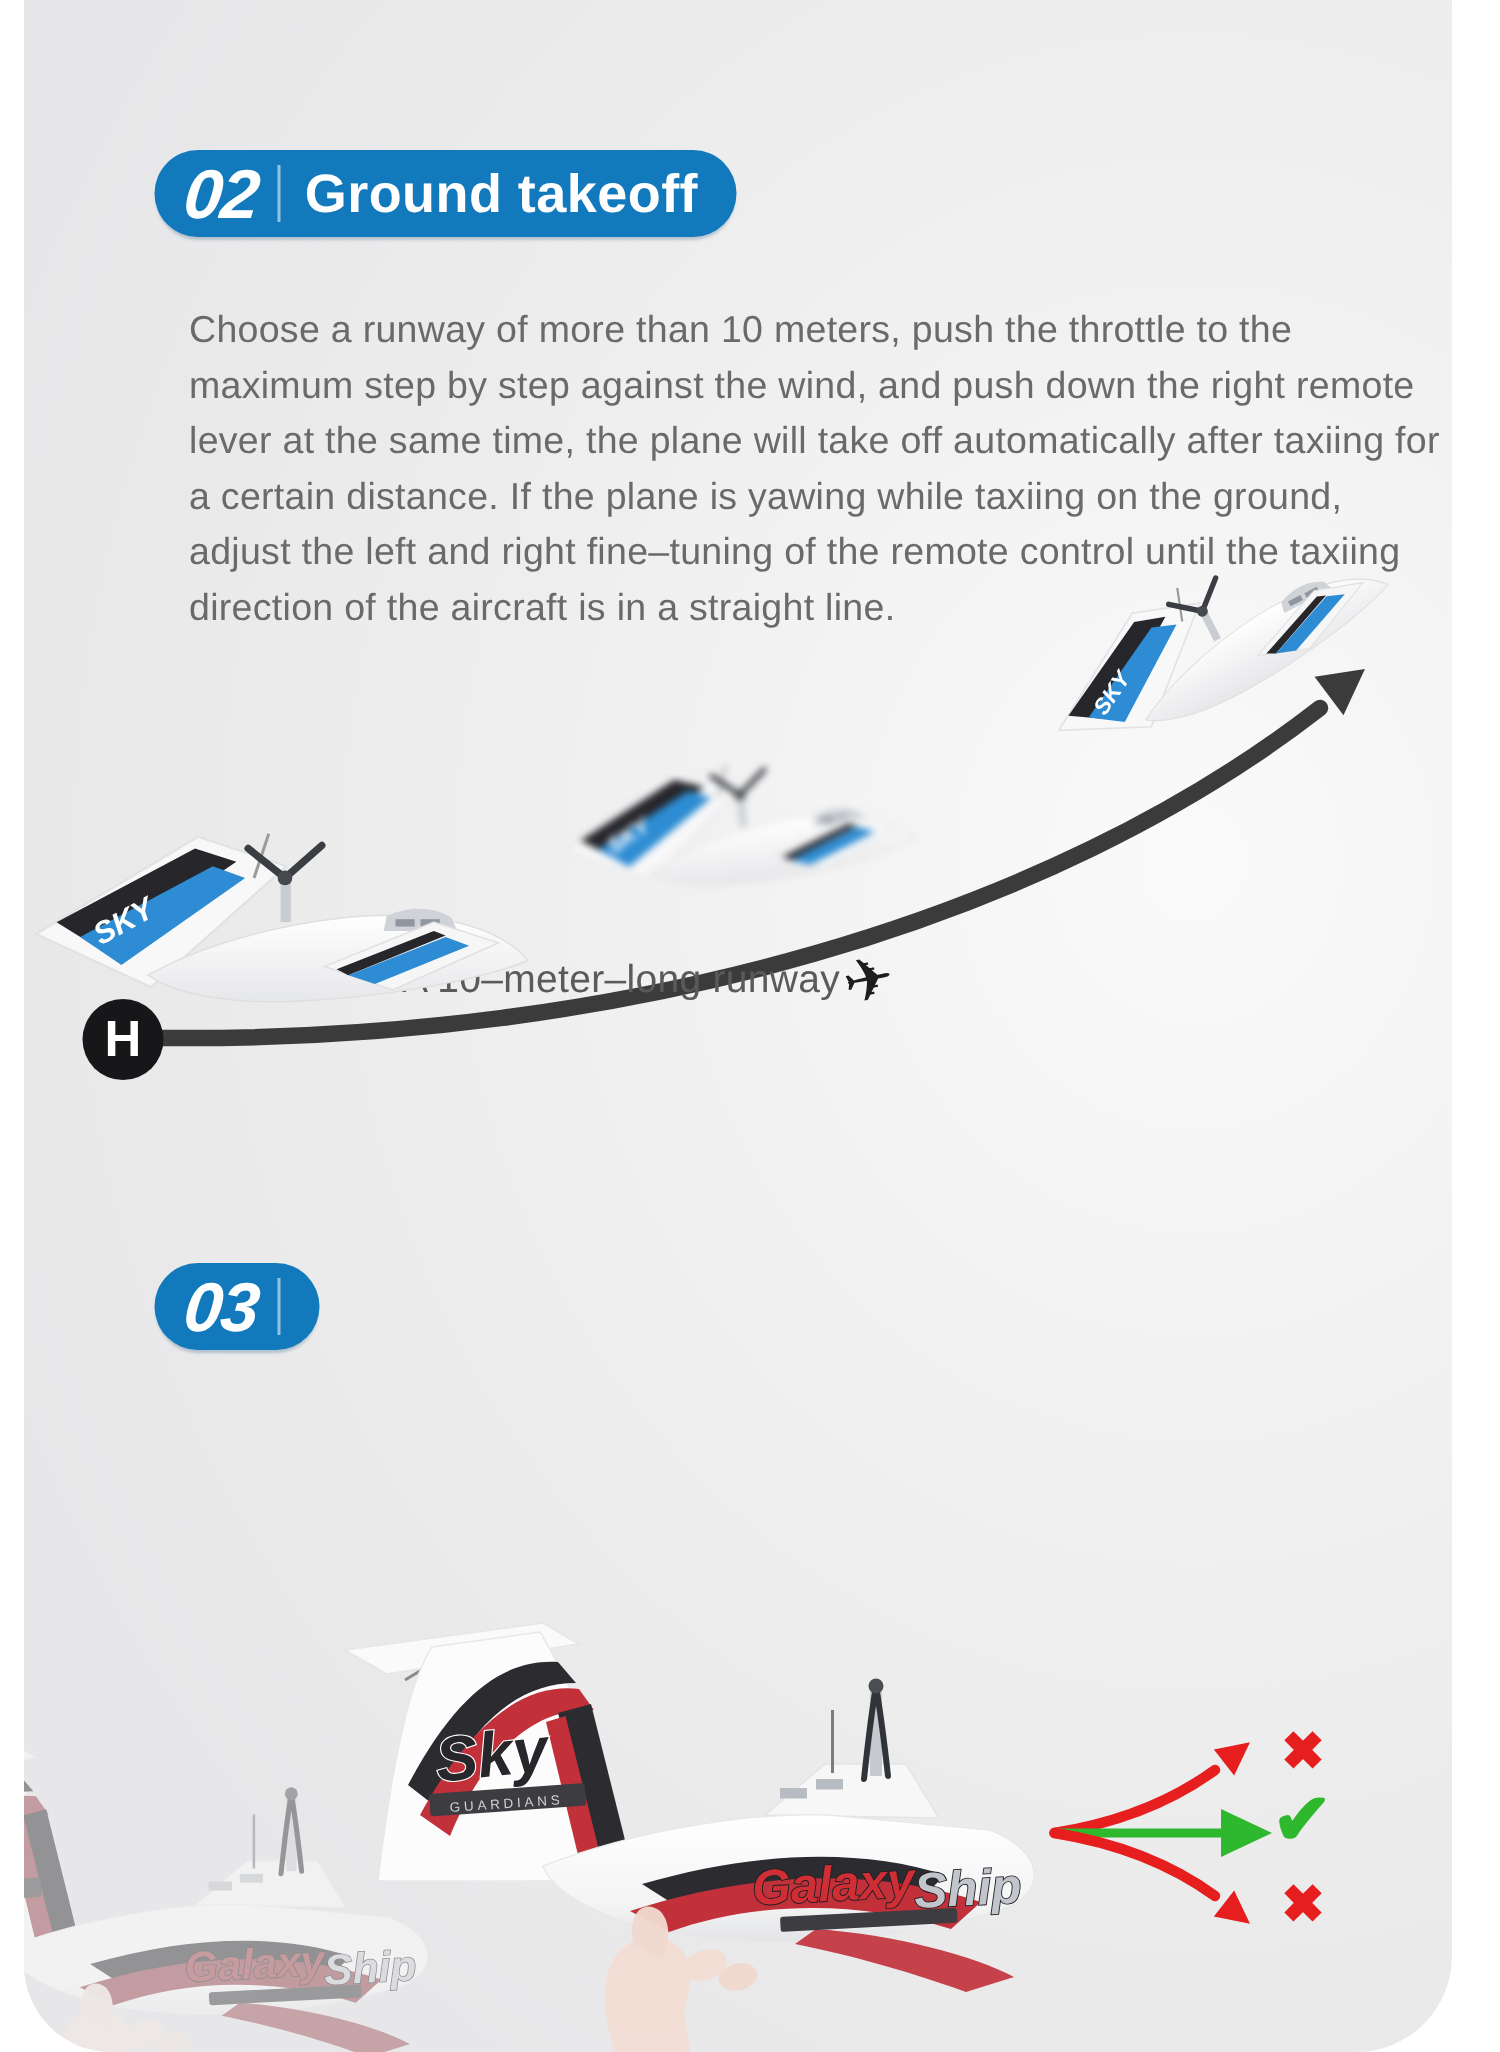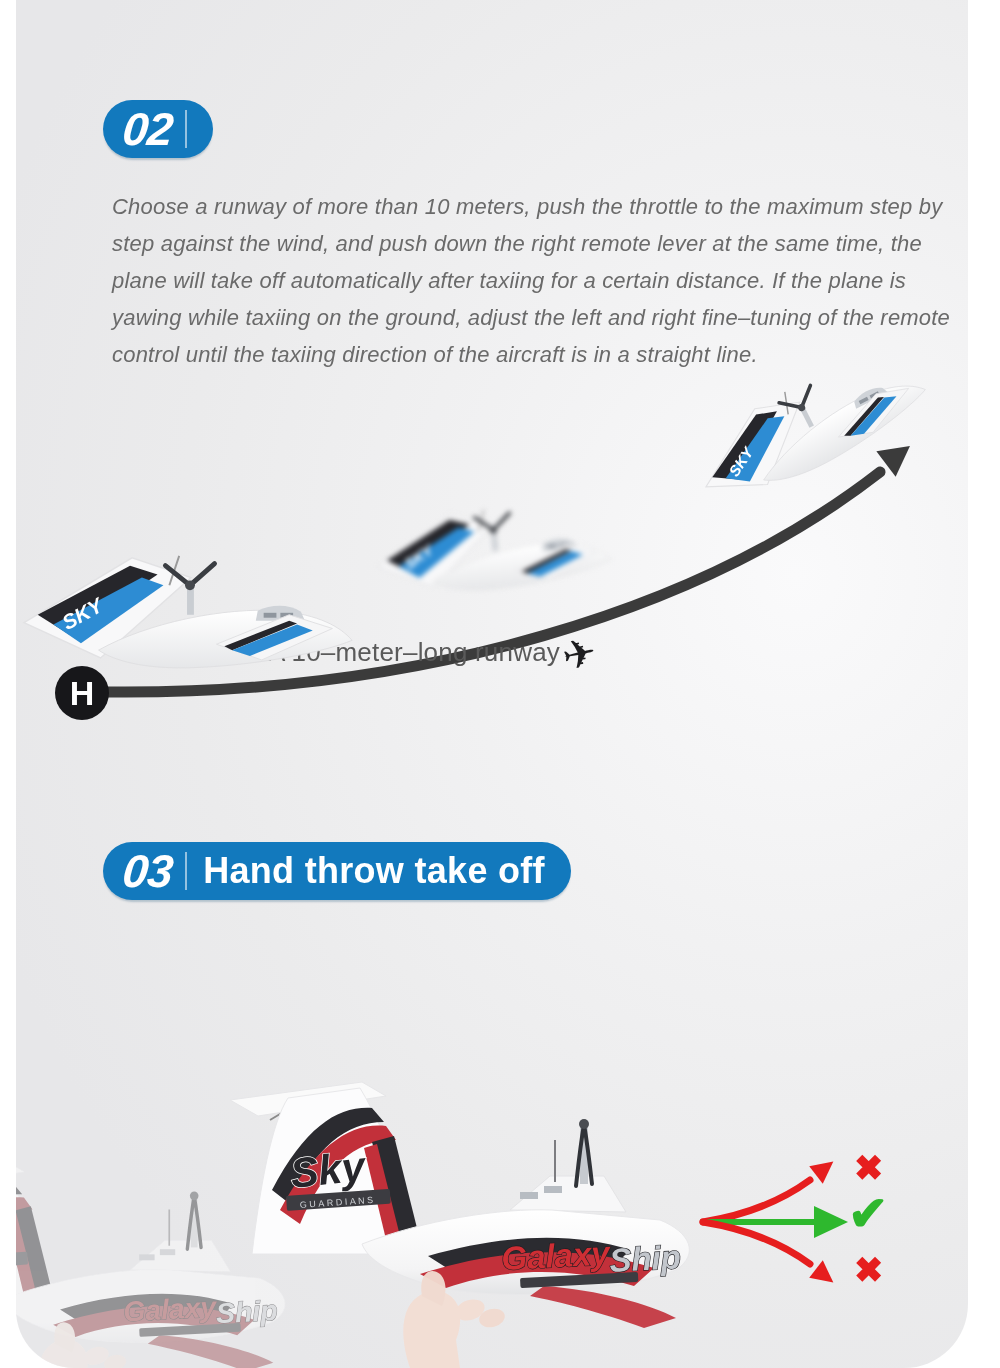--- a/index.html
+++ b/index.html
@@ -24,22 +24,22 @@
   .sec-num{
     font-size:46px;font-weight:700;font-style:italic;
     transform:skewX(-6deg);letter-spacing:-1px;padding-right:13px;line-height:1;
   }
   .sec-div{width:2px;height:38px;background:rgba(255,255,255,0.55);}
   .sec-title{font-size:36px;font-weight:600;padding-left:16px;line-height:1;letter-spacing:0.3px;}
   .pill-02{left:87px;top:100px;}
   .pill-03{left:87px;top:842px;}
 
   .body-text{
-    position:absolute;margin:2px;left:94px;width:840px;
-    font-size:22px;line-height:37px;color:#6a6a6a;letter-spacing:0.2px;font-weight:400;font-style:italic;
+    position:absolute;margin:16px;left:94px;width:840px;
+    font-size:25px;line-height:37px;color:#6a6a6a;letter-spacing:0.2px;font-weight:400;
   }
   .para-1{top:186px;}
   .para-2{top:932px;}
 
   
   .arrow-svg{position:absolute;left:40px;top:420px;width:880px;height:300px;}
   .h-badge{
     position:absolute;left:39px;top:666px;width:54px;height:54px;border-radius:50%;
     background:#17171a;color:#ffffff;display:flex;align-items:center;justify-content:center;
     font-size:34px;font-weight:700;
@@ -141,20 +141,21 @@
       </g>
     </symbol>
   </defs>
 </svg>
 
 <div class="card">
 
   <div class="sec-pill pill-02">
     <span class="sec-num">02</span>
     <span class="sec-div"></span>
+    <span class="sec-title">Ground takeoff</span>
   </div>
   <p class="body-text para-1">Choose a runway of more than 10 meters, push the throttle to the maximum step by step against the wind, and push down the right remote lever at the same time, the plane will take off automatically after taxiing for a certain distance. If the plane is yawing while taxiing on the ground, adjust the left and right fine–tuning of the remote control until the taxiing direction of the aircraft is in a straight line.</p>
 
   <svg class="arrow-svg" viewBox="0 0 880 300" xmlns="http://www.w3.org/2000/svg">
     <path d="M52,272 C364,275 644,192 824,52" fill="none" stroke="#3b3b3b" stroke-width="11" stroke-linecap="round"></path>
     <polygon points="0,-16 30,0 0,16" fill="#3b3b3b" transform="translate(830,44) rotate(-37)"></polygon>
   </svg>
 
   <div class="h-badge">
     <span>H</span>
@@ -171,21 +172,20 @@
   <svg class="plane plane-taxi" viewBox="0 0 340 160">
       <use href="#fly-plane"></use>
     </svg>
   <svg class="plane plane-lift" viewBox="0 0 340 160">
       <use href="#fly-plane"></use>
     </svg>
 
   <div class="sec-pill pill-03">
     <span class="sec-num">03</span>
     <span class="sec-div"></span>
-    <span class="sec-title">Hand throw take off</span>
   </div>
 
   <svg class="photo-faded" viewBox="0 0 500 290">
       <use href="#photo-plane"></use>
     </svg>
   <svg class="photo-main" viewBox="0 0 500 290">
       <use href="#photo-plane"></use>
     </svg>
 
   <svg class="dir-arrows" viewBox="0 0 240 180" xmlns="http://www.w3.org/2000/svg">

